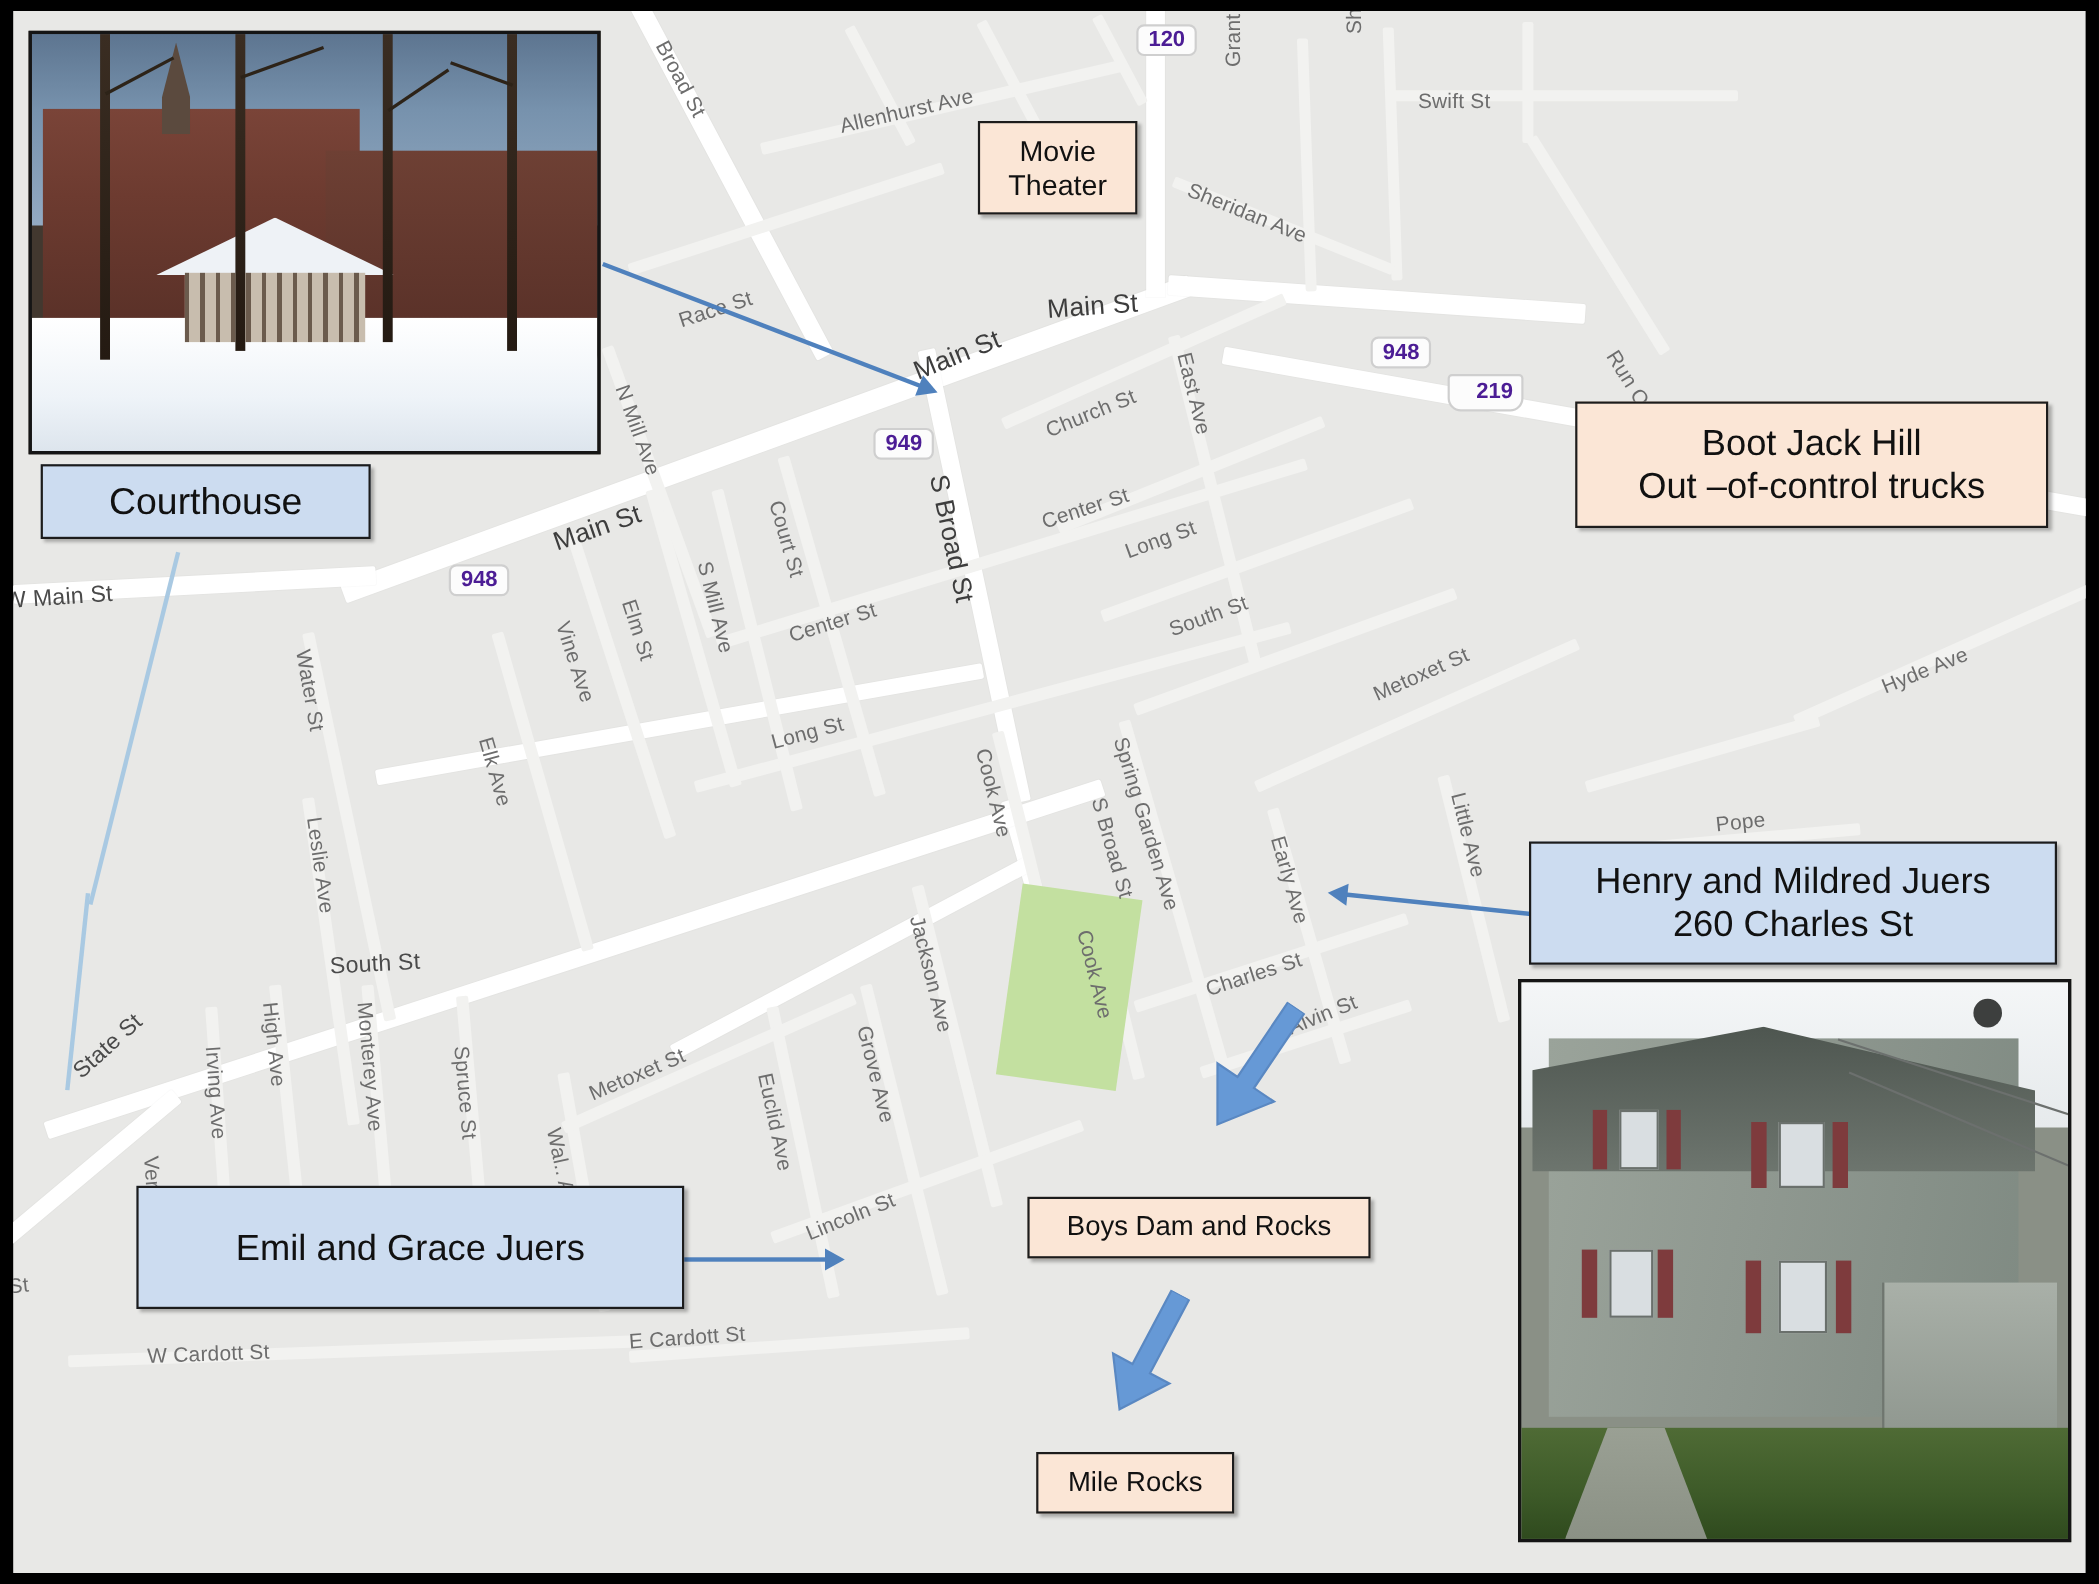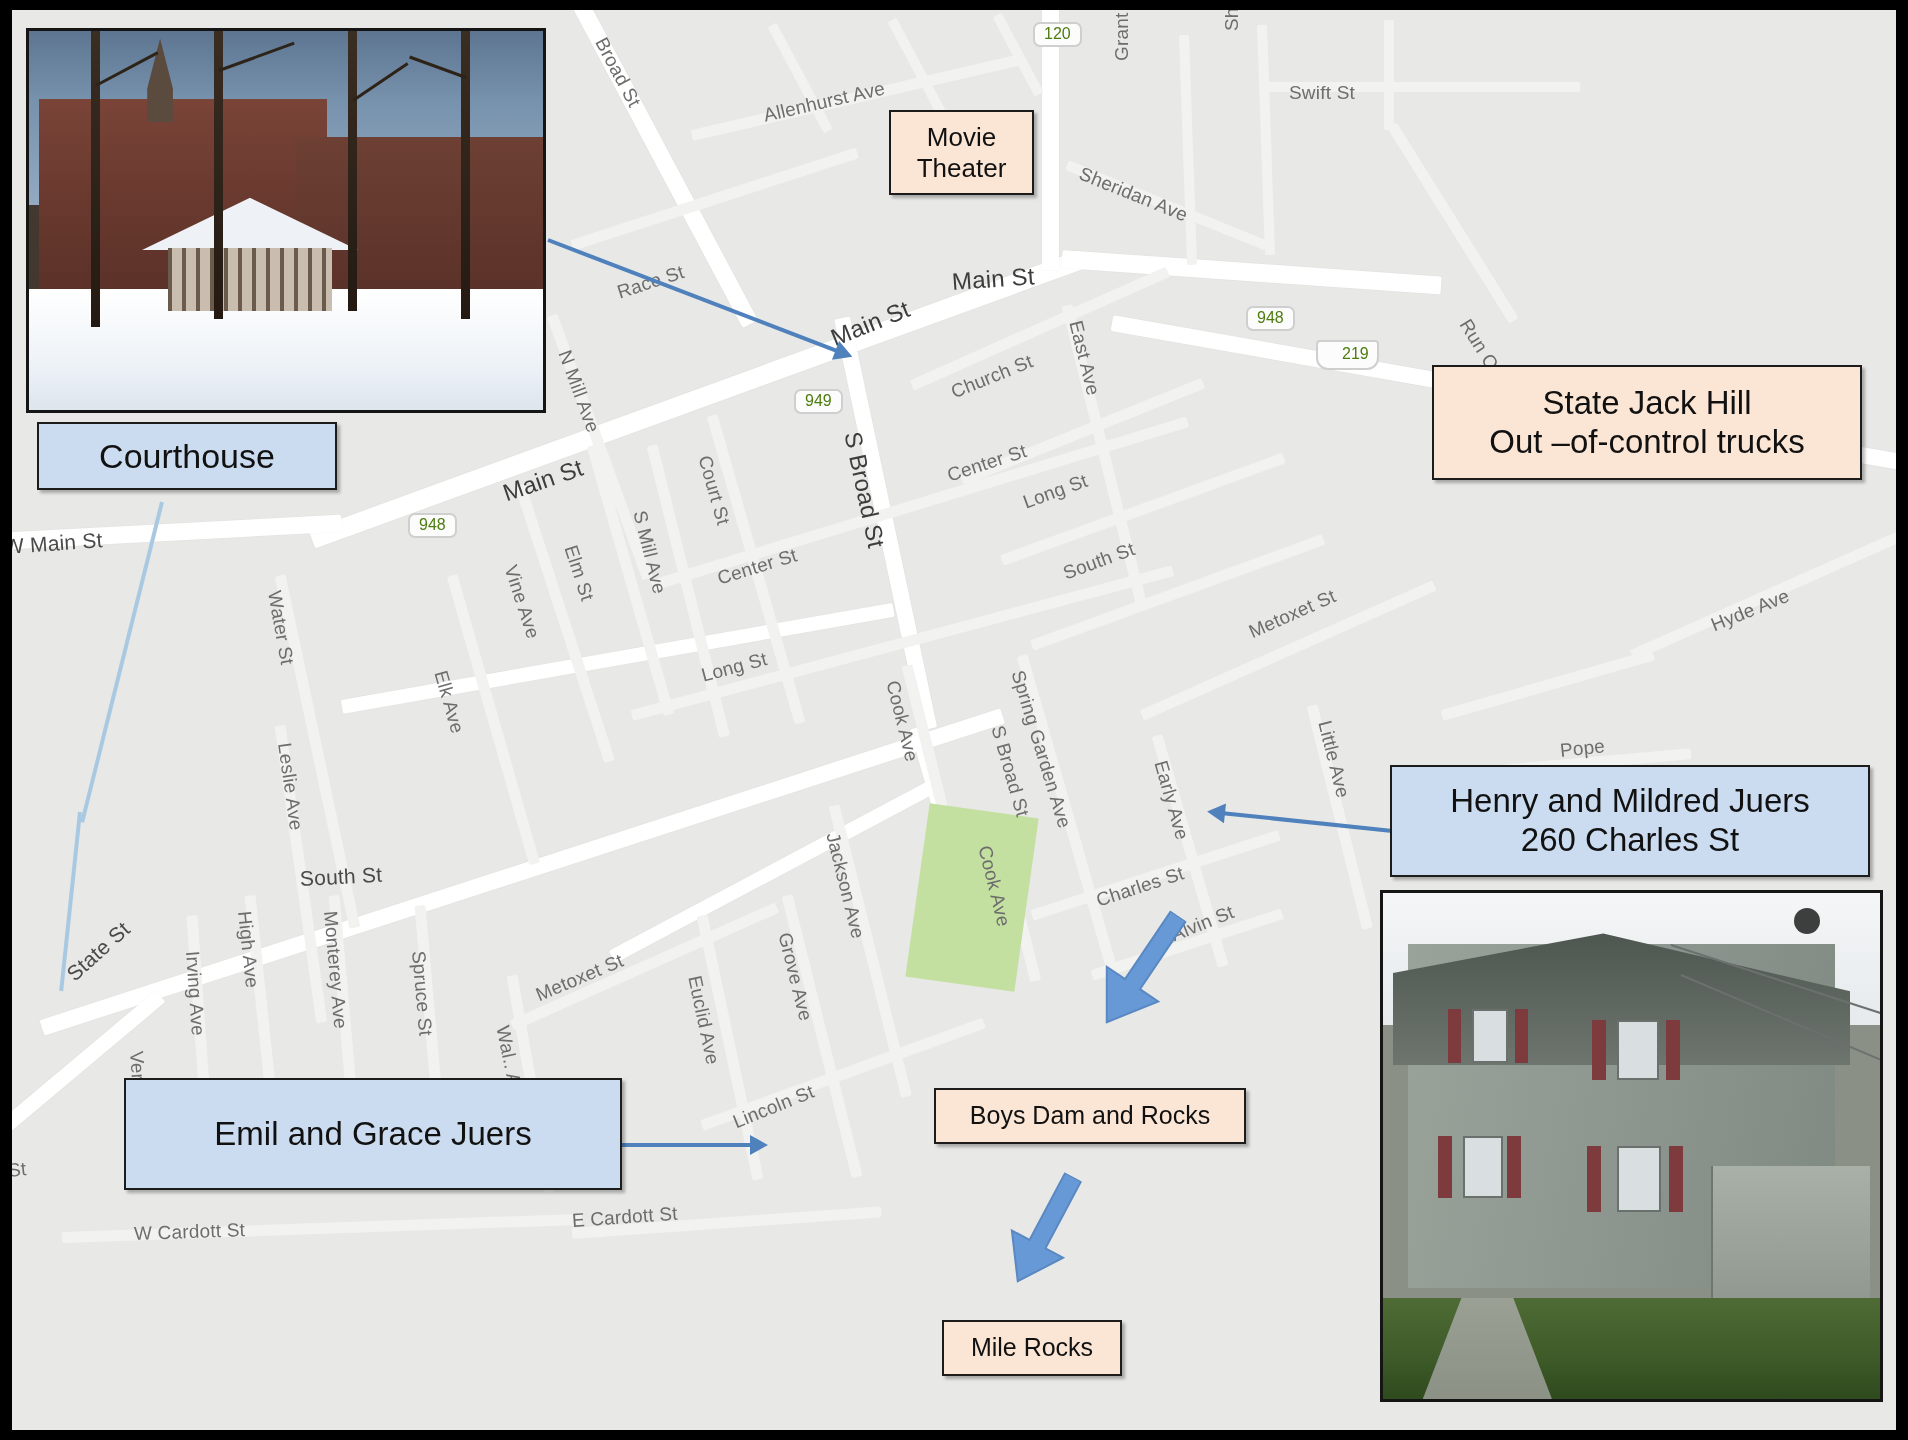--- a/index.html
+++ b/index.html
@@ -52,25 +52,26 @@
     pointer-events: none;
   }
   .slabel.dark { color: #4a4a4a; font-size: 21px; }
   .slabel.big  { color: #3d3d3d; font-size: 24px; font-weight: 400; }
   
   .shield {
     position: absolute;
     background: #fcfcfc;
     border: 2px solid #cfcfcf;
     border-radius: 7px;
-    font-size: 16px;
-    color: #4d7c0f;
+    font-size: 20px;
+    color: #4c1d95;
     padding: 2px 9px 3px 9px;
     font-family: "Liberation Sans", sans-serif;
     line-height: 1;
+    font-weight: bold;
   }
   .shield.us {
     border-radius: 4px 4px 12px 12px;
     padding: 4px 8px 6px 24px;
   }
   
   .callout {
     position: absolute;
     border: 2px solid #1c1c1c;
     font-family: "Liberation Sans", sans-serif;
@@ -401,21 +402,21 @@
       </svg>
     </div>
     <div class="arrow-fat" style="left:1000px;top:1160px;transform:rotate(28deg);">
       <svg width="66" height="120" viewBox="0 0 66 120">
         <polygon points="24,0 42,0 42,76 62,76 33,118 4,76 24,76" fill="#6699d6" stroke="#5a88c2" stroke-width="2"></polygon>
       </svg>
     </div>
 
 
     <div class="callout peach" style="left:1420px;top:355px;width:430px;height:115px;font-size:33px;">
-      <span class="ln">State Jack Hill</span>
+      <span class="ln">Boot Jack Hill</span>
       <span class="ln">Out –of-control trucks</span>
     </div>
 
     <div class="callout peach" style="left:877px;top:100px;width:145px;height:85px;font-size:26px;">
       <span class="ln">Movie</span>
       <span class="ln">Theater</span>
     </div>
 
     <div class="callout blue" style="left:25px;top:412px;width:300px;height:68px;font-size:34px;">
       <span class="ln">Courthouse</span>

